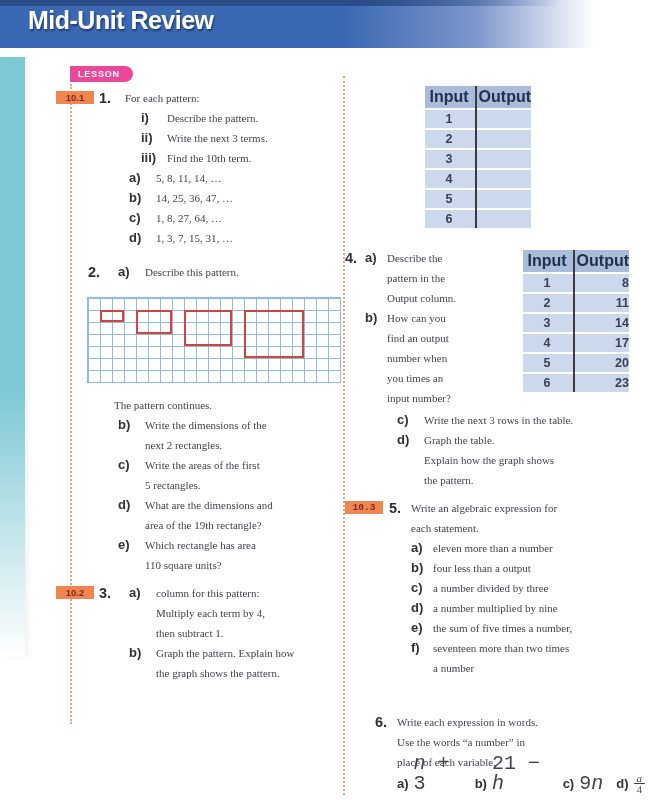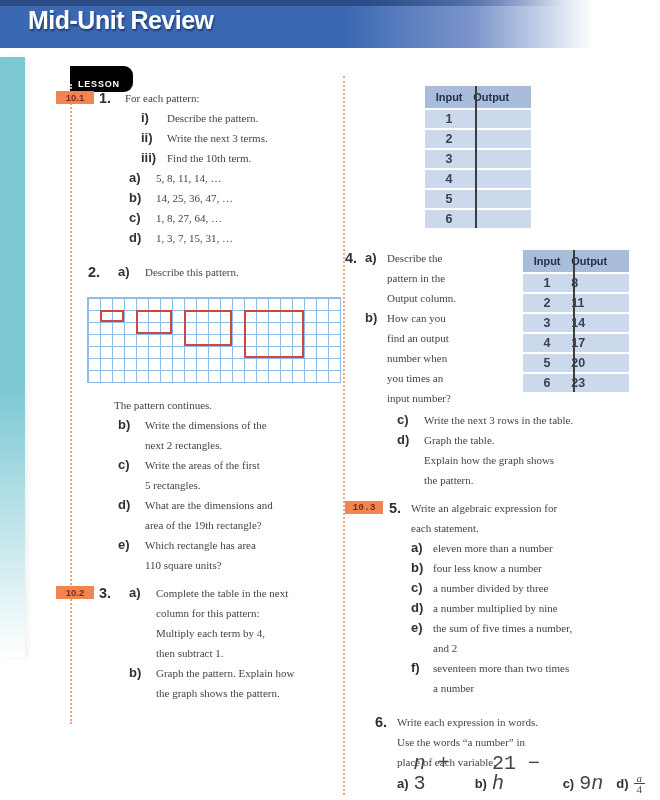--- a/index.html
+++ b/index.html
@@ -10,23 +10,23 @@
     background:linear-gradient(to right,#3a68b2 0%,#3a68b2 52%,#7d96cc 72%,#ffffff 90%);}
   .header::before{content:"";position:absolute;left:0;top:0;width:100%;height:6px;
     background:linear-gradient(to right,#2b4c86 0%,#2b4c86 55%,rgba(43,76,134,0) 85%);}
   .title{position:absolute;left:28px;top:6px;font-family:"Liberation Sans",sans-serif;
     font-weight:bold;font-size:25px;letter-spacing:-0.5px;color:#ffffff;
     text-shadow:1px 2px 2px rgba(10,25,60,0.55);}
   
   .teal-strip{position:absolute;left:0;top:57px;width:25px;height:600px;
     background:linear-gradient(to bottom,#7cc8d4 0%,#7cc8d4 55%,rgba(124,200,212,0) 100%);
     box-shadow:3px 0 5px rgba(0,0,0,0.06);}
-  .lesson-badge{position:absolute;left:70px;top:66px;background:#000000;color:#ffffff;
+  .lesson-badge{position:absolute;left:70px;top:66px;background:#ec4899;color:#ffffff;
     font-family:"Liberation Sans",sans-serif;font-weight:bold;font-size:9px;
-    letter-spacing:0.8px;line-height:10px;padding:13px 13px 3px 8px;border-radius:0 9px 9px 0;}
+    letter-spacing:0.8px;line-height:10px;padding:3px 13px 3px 8px;border-radius:0 9px 9px 0;}
   .dot-left{position:absolute;left:70px;top:84px;height:640px;border-left:2px dotted #f0a277;}
   .dot-mid{position:absolute;left:343px;top:76px;height:719px;border-left:2px dotted #f0a277;}
   
   .serif{font-family:"Liberation Serif",serif;font-size:11px;color:#43434f;}
   .line{height:20px;line-height:20px;}
   .lbl{font-family:"Liberation Sans",sans-serif;font-weight:bold;font-size:13px;color:#303038;}
   .pnum{font-family:"Liberation Sans",sans-serif;font-weight:bold;font-size:14.5px;
     color:#2e2e36;width:26px;flex:none;line-height:20px;}
   .tag{width:38px;height:13px;background:#f0854f;color:#7e2a20;flex:none;
     font:bold 9.5px/13px "Liberation Sans",sans-serif;text-align:center;margin:3px 5px 0 0;}
@@ -45,22 +45,22 @@
     background-image:
       repeating-linear-gradient(to right,#8fbce4 0,#8fbce4 1px,transparent 1px,transparent 12px),
       repeating-linear-gradient(to bottom,#8fbce4 0,#8fbce4 1px,transparent 1px,transparent 12px);}
   .grect{position:absolute;border:2px solid #cf4540;box-sizing:border-box;}
   
   .iotable{position:absolute;width:106px;font-family:"Liberation Sans",sans-serif;}
   .iot-divider{position:absolute;left:50px;top:0;width:2px;height:100%;background:#3c3c40;}
   .iorow{display:flex;height:18px;margin-top:2px;background:#ccd9ec;}
   .iorow.head{height:22px;margin-top:0;background:#a9bcd9;}
   .ci{width:50px;text-align:center;font-weight:bold;font-size:12.5px;color:#3a4150;line-height:18px;}
-  .co{width:60px;text-align:left;font-weight:bold;font-size:12.5px;color:#3a4150;line-height:18px;}
-  .iorow.head .ci,.iorow.head .co{font-size:11px;color:#22304e;line-height:22px;}
+  .co{width:60px;text-align:right;font-weight:bold;font-size:12.5px;color:#3a4150;line-height:18px;}
+  .iorow.head .ci,.iorow.head .co{font-size:16px;color:#22304e;line-height:22px;}
   
   .rblk{position:absolute;left:0;}
   .p4{top:164px;width:178px;}
   .p4 .pnum{width:20px;}
   .p4 .item .lbl{width:22px;}
   .p4 .item{padding-left:0;}
   .p5row{top:414px;display:flex;width:300px;}
   .p5row .tag{margin-right:6px;font-family:Liberation Mono, monospace;}
   .p5row .pnum{width:22px;}
   .p5row .item{padding-left:0;}
@@ -177,21 +177,20 @@
     </div>
   </div>
 
   <div class="prob" style="margin-top:8px;">
     <span class="tag">10.2</span>
     <span class="pnum">3.</span>
     <div class="pbody">
       <div class="item">
         <span class="lbl">a)</span>
         <div>
-          <div class="line serif">Complete the table in the next</div>
           <div class="line serif">column for this pattern:</div>
           <div class="line serif">Multiply each term by 4,</div>
           <div class="line serif">then subtract 1.</div>
         </div>
       </div>
       <div class="item">
         <span class="lbl">b)</span>
         <div>
           <div class="line serif">Graph the pattern. Explain how</div>
           <div class="line serif">the graph shows the pattern.</div>
@@ -311,35 +310,34 @@
     <span class="pnum">5.</span>
     <div class="pbody">
       <div class="line serif">Write an algebraic expression for</div>
       <div class="line serif">each statement.</div>
       <div class="item line">
         <span class="lbl">a)</span>
         <span class="serif">eleven more than a number</span>
       </div>
       <div class="item line">
         <span class="lbl">b)</span>
-        <span class="serif">four less know a number</span>
+        <span class="serif">four less than a output</span>
       </div>
       <div class="item line">
         <span class="lbl">c)</span>
         <span class="serif">a number divided by three</span>
       </div>
       <div class="item line">
         <span class="lbl">d)</span>
         <span class="serif">a number multiplied by nine</span>
       </div>
       <div class="item">
         <span class="lbl">e)</span>
         <div>
           <div class="line serif">the sum of five times a number,</div>
-          <div class="line serif">and 2</div>
         </div>
       </div>
       <div class="item">
         <span class="lbl">f)</span>
         <div>
           <div class="line serif">seventeen more than two times</div>
           <div class="line serif">a number</div>
         </div>
       </div>
     </div>

